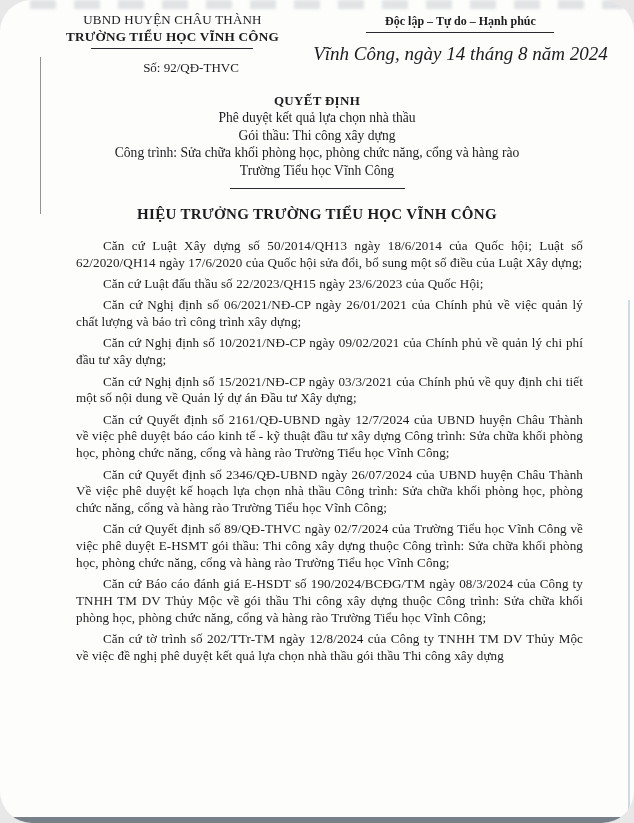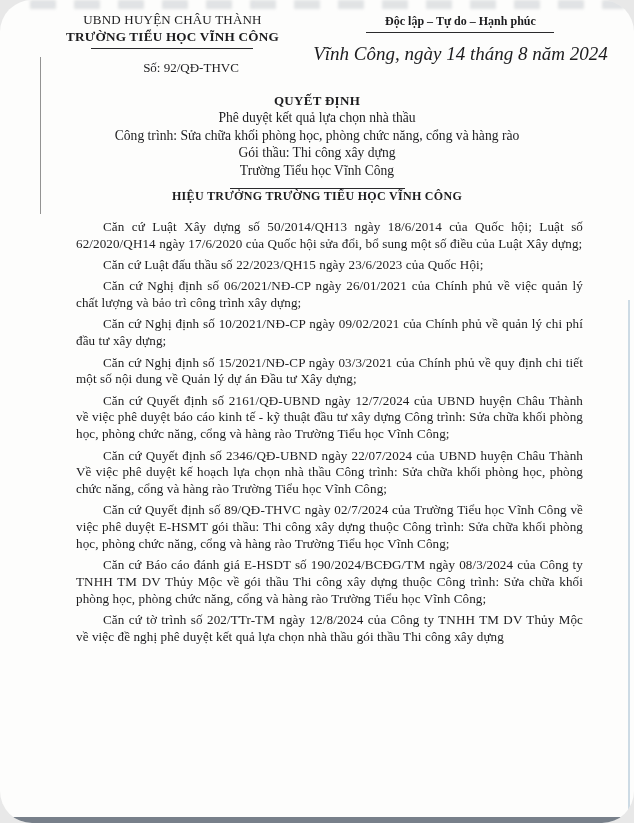--- a/index.html
+++ b/index.html
@@ -47,21 +47,21 @@
   .rule-org{width:162px;}
   .rule-motto{width:188px;}
   .doc-number{font-size:13px;margin-top:11px;margin-left:37px;}
   .dateline{font-size:19px;font-style:italic;margin-top:10px;}
 
   
   .title-block{text-align:center;margin-top:17px;}
   .title-main{font-size:13px;font-weight:bold;letter-spacing:.3px;}
   .title-sub{font-size:13.6px;font-weight:normal;line-height:17.5px;}
   .title-divider{border:0;border-top:1.6px solid #2a2a2c;width:175px;margin:9px auto 0;}
-  .authority{font-size:12px;font-weight:bold;letter-spacing:.3px;}
+  .authority{font-size:15px;font-weight:bold;letter-spacing:.3px;margin-top:17px;}
 
   
   .recitals{
     margin-top:15px;
     padding:0 51px 0 76px;
   }
   .recital{
     margin:0 0 4.5px 0;
     font-size:13.1px;
     line-height:16.8px;
@@ -89,34 +89,34 @@
     <div class="header-right">
       <div class="rep-line2">Độc lập – Tự do – Hạnh phúc</div>
       <hr class="rule rule-motto">
       <div class="dateline">Vĩnh Công, ngày 14 tháng 8 năm 2024</div>
     </div>
   </div>
 
   <div class="title-block">
     <div class="title-main">QUYẾT ĐỊNH</div>
     <div class="title-sub">Phê duyệt kết quả lựa chọn nhà thầu</div>
+    <div class="title-sub">Gói thầu: Thi công xây dựng</div>
     <div class="title-sub">Công trình: Sửa chữa khối phòng học, phòng chức năng, cổng và hàng rào</div>
-    <div class="title-sub">Gói thầu: Thi công xây dựng</div>
     <div class="title-sub">Trường Tiểu học Vĩnh Công</div>
     <hr class="title-divider">
     <div class="authority">HIỆU TRƯỞNG TRƯỜNG TIỂU HỌC VĨNH CÔNG</div>
   </div>
 
   <div class="recitals">
       <p class="recital">Căn cứ Luật Xây dựng số 50/2014/QH13 ngày 18/6/2014 của Quốc hội; Luật số 62/2020/QH14 ngày 17/6/2020 của Quốc hội sửa đổi, bổ sung một số điều của Luật Xây dựng;</p>
       <p class="recital">Căn cứ Luật đấu thầu số 22/2023/QH15 ngày 23/6/2023 của Quốc Hội;</p>
       <p class="recital">Căn cứ Nghị định số 06/2021/NĐ-CP ngày 26/01/2021 của Chính phủ về việc quản lý chất lượng và bảo trì công trình xây dựng;</p>
       <p class="recital">Căn cứ Nghị định số 10/2021/NĐ-CP ngày 09/02/2021 của Chính phủ về quản lý chi phí đầu tư xây dựng;</p>
       <p class="recital">Căn cứ Nghị định số 15/2021/NĐ-CP ngày 03/3/2021 của Chính phủ về quy định chi tiết một số nội dung về Quản lý dự án Đầu tư Xây dựng;</p>
       <p class="recital">Căn cứ Quyết định số 2161/QĐ-UBND ngày 12/7/2024 của UBND huyện Châu Thành về việc phê duyệt báo cáo kinh tế - kỹ thuật đầu tư xây dựng Công trình: Sửa chữa khối phòng học, phòng chức năng, cổng và hàng rào Trường Tiểu học Vĩnh Công;</p>
-      <p class="recital">Căn cứ Quyết định số 2346/QĐ-UBND ngày 22/07/2024 của UBND huyện Châu Thành Về việc phê duyệt kế hoạch lựa chọn nhà thầu Công trình: Sửa chữa khối phòng học, phòng chức năng, cổng và hàng rào Trường Tiểu học Vĩnh Công;</p>
+      <p class="recital">Căn cứ Quyết định số 2346/QĐ-UBND ngày 26/07/2024 của UBND huyện Châu Thành Về việc phê duyệt kế hoạch lựa chọn nhà thầu Công trình: Sửa chữa khối phòng học, phòng chức năng, cổng và hàng rào Trường Tiểu học Vĩnh Công;</p>
       <p class="recital">Căn cứ Quyết định số 89/QĐ-THVC ngày 02/7/2024 của Trường Tiểu học Vĩnh Công về việc phê duyệt E-HSMT gói thầu: Thi công xây dựng thuộc Công trình: Sửa chữa khối phòng học, phòng chức năng, cổng và hàng rào Trường Tiểu học Vĩnh Công;</p>
       <p class="recital">Căn cứ Báo cáo đánh giá E-HSDT số 190/2024/BCĐG/TM ngày 08/3/2024 của Công ty TNHH TM DV Thủy Mộc về gói thầu Thi công xây dựng thuộc Công trình: Sửa chữa khối phòng học, phòng chức năng, cổng và hàng rào Trường Tiểu học Vĩnh Công;</p>
       <p class="recital">Căn cứ tờ trình số 202/TTr-TM ngày 12/8/2024 của Công ty TNHH TM DV Thủy Mộc về việc đề nghị phê duyệt kết quả lựa chọn nhà thầu gói thầu Thi công xây dựng</p>
     </div>
 
   <div class="bottom-bar"></div>
 </div>
 
 </body></html>

